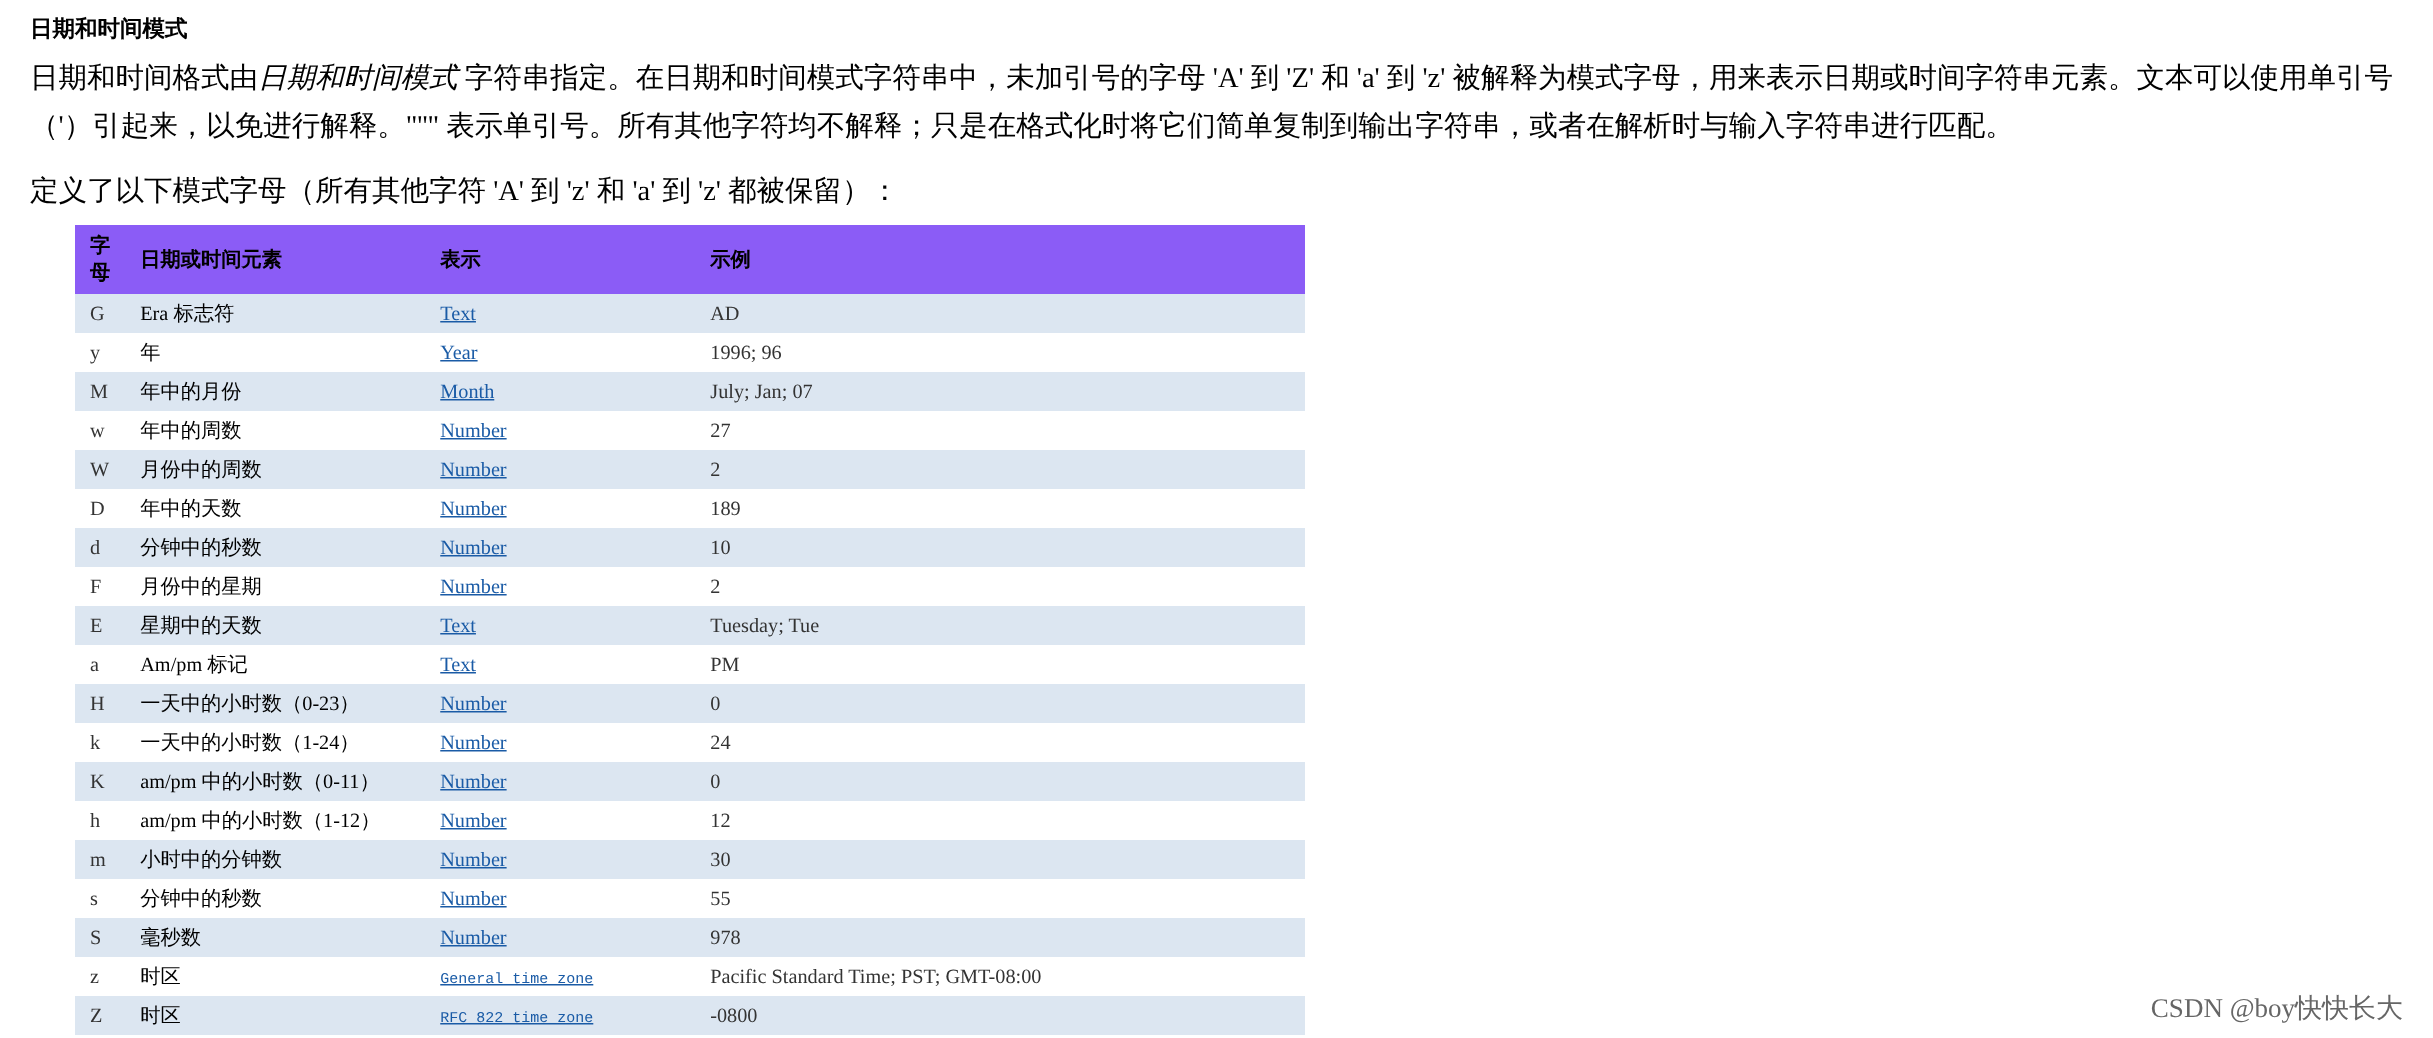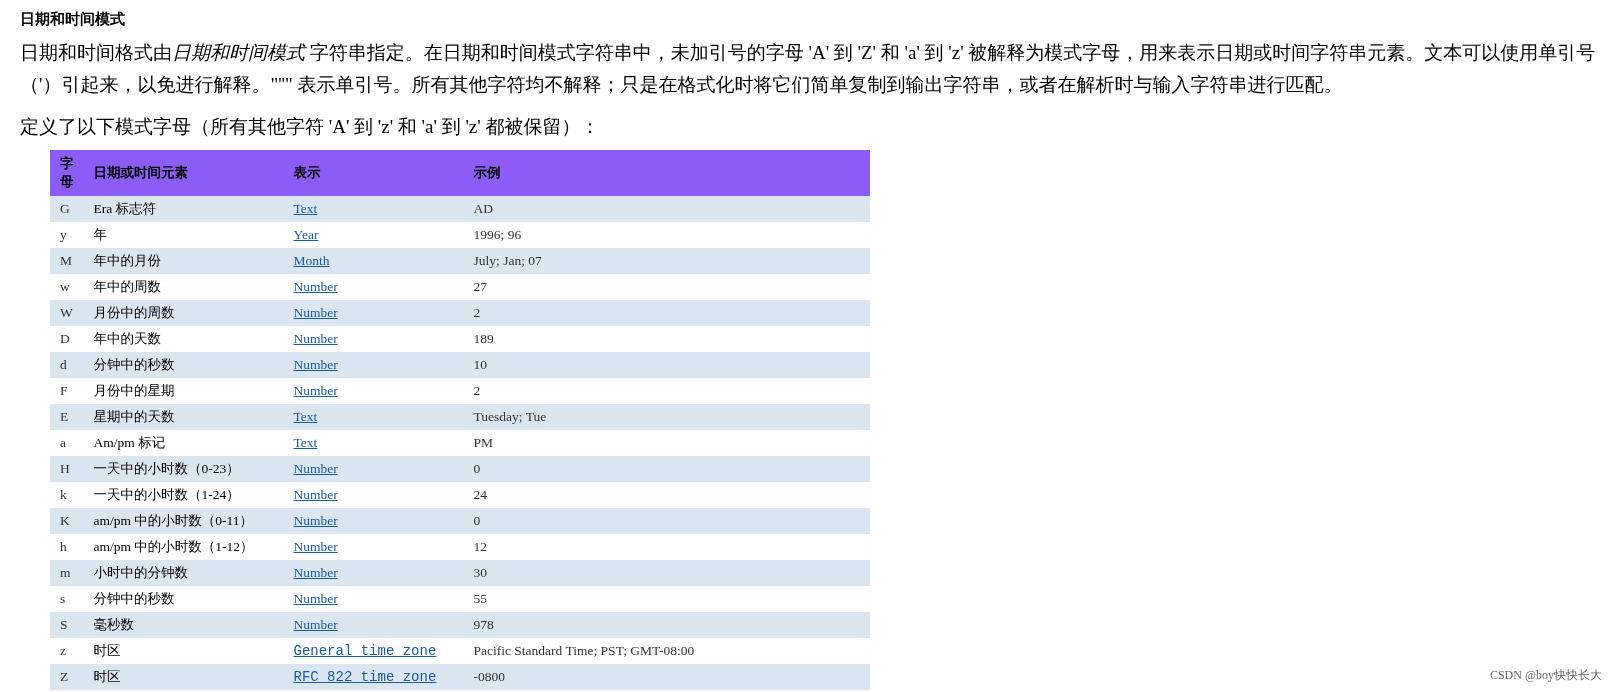--- a/index.html
+++ b/index.html
@@ -73,27 +73,27 @@
     td.example-col {
       color: #333;
     }
     a.table-link {
       color: #1a5ba6;
       text-decoration: underline;
       cursor: pointer;
     }
     a.table-link.mono {
       font-family: "Courier New", monospace;
-      font-size: 14px;
+      font-size: 10px;
     }
     .watermark {
       position: fixed;
       bottom: 8px;
       right: 20px;
-      font-size: 12px;
+      font-size: 18px;
       color: #666;
     }
   </style>
 </head>
 <body>
 
 <h1 class="page-title">日期和时间模式</h1>
 
 <p class="intro">
   <span>日期和时间格式由</span><em>日期和时间模式</em><span> 字符串指定。在日期和时间模式字符串中，未加引号的字母 'A' 到 'Z' 和 'a' 到 'z' 被解释为模式字母，用来表示日期或时间字符串元素。文本可以使用单引号（'）引起来，以免进行解释。"''" 表示单引号。所有其他字符均不解释；只是在格式化时将它们简单复制到输出字符串，或者在解析时与输入字符串进行匹配。</span>

